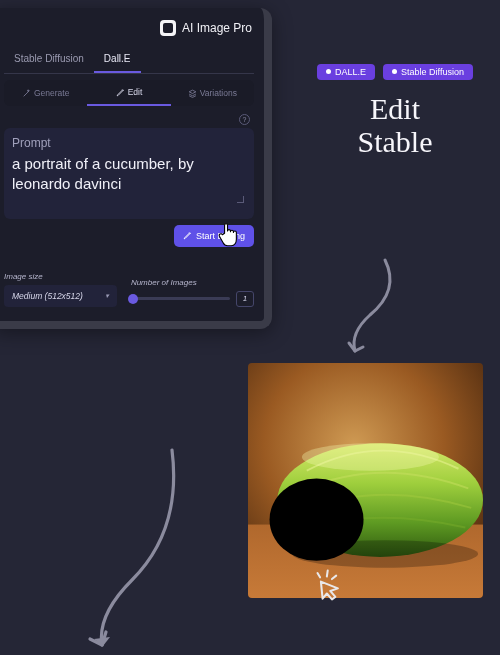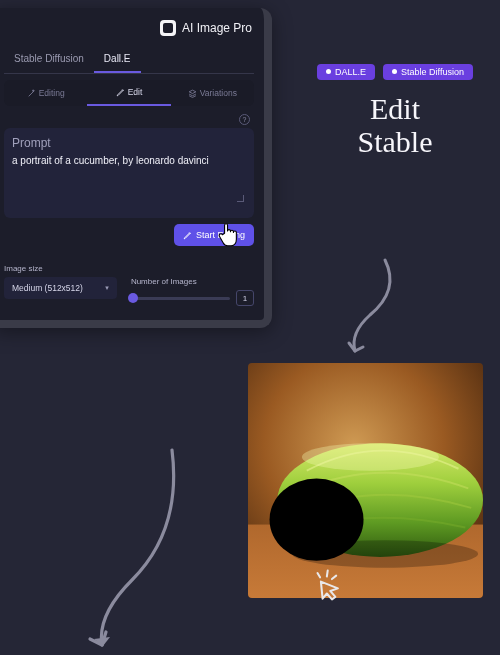--- a/index.html
+++ b/index.html
@@ -99,21 +99,21 @@
   }
 
   .prompt-box {
     background: #22233a;
     border-radius: 6px;
     padding: 8px 8px 18px 8px;
     margin-top: 2px;
   }
   .prompt-label { font-size: 12px; color: #a0a0bb; margin-bottom: 4px; }
   .prompt-text {
-    font-size: 10px;
+    font-size: 15px;
     color: #f0f0f8;
     line-height: 1.35;
     min-height: 40px;
   }
   .resize-grip {
     text-align: right;
     height: 6px;
     position: relative;
   }
   .resize-grip::after {
@@ -140,21 +140,22 @@
     gap: 4px;
     cursor: pointer;
     border: none;
   }
   .start-btn svg { width: 9px; height: 9px; }
 
   .controls-row {
     display: flex;
     gap: 14px;
     margin-top: 10px;
-    align-items: center;
+    align-items: flex-end;
+    font-style: italic;
   }
   .ctrl-col { display: flex; flex-direction: column; gap: 4px; }
   .ctrl-col:first-child { flex: 1.1; }
   .ctrl-col:last-child  { flex: 1.2; margin-top: 21px; }
   .ctrl-label { font-size: 8px; color: #b5b5cc; }
   .select-el {
     background: #22233a;
     border-radius: 4px;
     padding: 6px 8px;
     font-size: 8.5px;
@@ -296,21 +297,21 @@
   <div class="model-tabs">
     <div class="model-tab">Stable Diffusion</div>
     <div class="model-tab active">Dall.E</div>
   </div>
 
   <div class="mode-tabs">
     <div class="mode-tab">
       <svg class="mi" viewBox="0 0 16 16" fill="none" stroke="#7a7a95" stroke-width="1.5">
           <path d="M3 13 L13 3 M11 1v4 M9 3h4"></path>
         </svg>
-      <span>Editing</span>
+      <span>Generate</span>
     </div>
     <div class="mode-tab active">
       <svg class="mi" viewBox="0 0 16 16" fill="none" stroke="#d8d8ea" stroke-width="1.5">
           <path d="M2 14l2-1 9-9-1-1-9 9-1 2zM11 3l2 2"></path>
         </svg>
       <span>Edit</span>
     </div>
     <div class="mode-tab">
       <svg class="mi" viewBox="0 0 16 16" fill="none" stroke="#7a7a95" stroke-width="1.5">
           <path d="M8 2l6 3-6 3-6-3 6-3zM2 9l6 3 6-3M2 12l6 3 6-3"></path>

